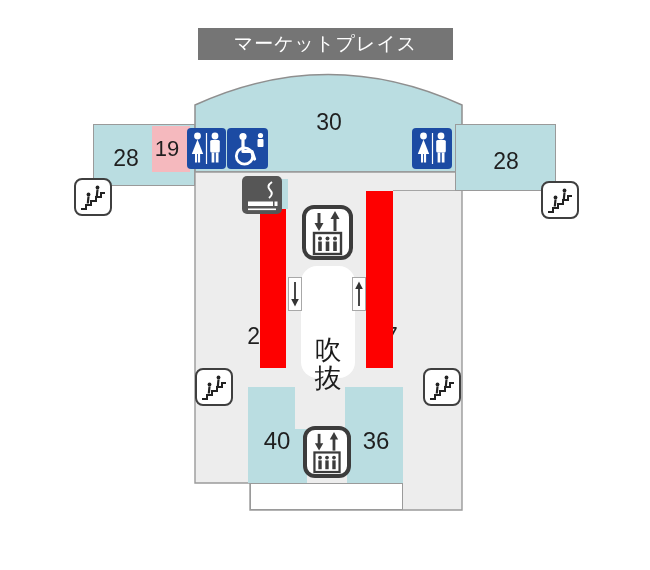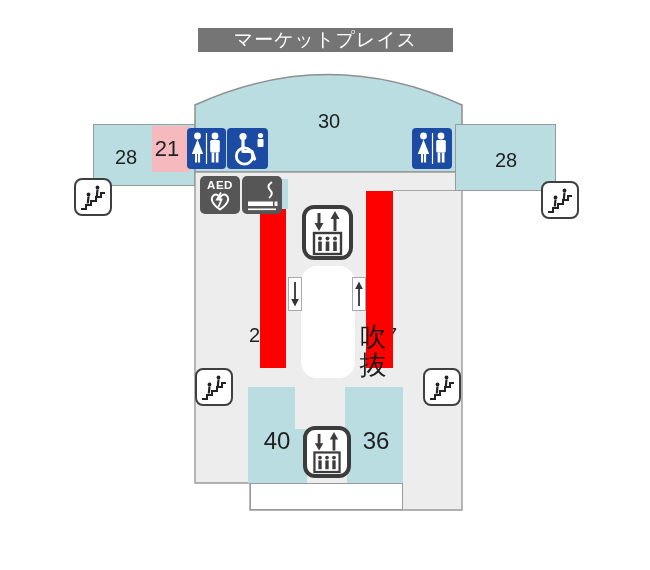--- a/index.html
+++ b/index.html
@@ -5,21 +5,21 @@
   html,body{margin:0;padding:0;background:#fff;}
   #canvas{position:relative;width:650px;height:570px;background:#ffffff;overflow:hidden;
           font-family:"Liberation Sans","DejaVu Sans",sans-serif;color:#1f1f1f;}
   .abs{position:absolute;}
   .banner{background:#757575;color:#fff;font-size:19px;letter-spacing:1px;
           display:flex;align-items:center;justify-content:center;}
   .zone-teal{background:#badde1;border:1px solid #9a9a9a;box-sizing:border-box;}
   .zone-teal-nb{background:#badde1;}
   .zone-pink{background:#f5b9be;}
   .floor-gray{background:#ededed;}
-  .num{font-size:20px;color:#1f1f1f;text-align:center;line-height:1;}
+  .num{font-size:23px;color:#1f1f1f;text-align:center;line-height:1;}
   .num-lg{font-size:24px;}
   .icon-blue{background:#1c4ba3;border-radius:4px;display:flex;align-items:center;justify-content:center;}
   .icon-dark{background:#565656;border-radius:5px;display:flex;flex-direction:column;align-items:center;justify-content:center;}
   .aed-text{color:#fff;font-size:11.5px;font-weight:bold;letter-spacing:.5px;line-height:1;margin-top:2px;}
   .redbar{background:#fe0000;z-index:2;}
   .elevator{background:#fff;border:4px solid #3c3c3c;border-radius:12px;box-sizing:border-box;
             display:flex;align-items:center;justify-content:center;z-index:4;}
   .escalator{background:#fff;border:2.5px solid #3f3f3f;border-radius:8px;box-sizing:border-box;
              display:flex;align-items:center;justify-content:center;z-index:6;}
   .strip{background:#fff;border:1px solid #a8a8a8;box-sizing:border-box;z-index:3;
@@ -27,40 +27,40 @@
   .atrium{background:#fff;border-radius:16px;z-index:2;}
   .atrium-label{width:30px;font-size:27px;line-height:1.04;text-align:center;
                 word-break:break-all;color:#1b1b1b;z-index:3;}
   svg{display:block;}
 </style>
 </head>
 <body>
 
 <div id="canvas">
 
-  <div class="abs banner" style="left:198px;top:28px;width:255px;height:24px;">
+  <div class="abs banner" style="left:198px;top:28px;width:255px;height:32px;">
     <span>マーケットプレイス</span>
   </div>
 
   <svg class="abs" style="left:194px;top:60px;" width="270" height="114" viewBox="0 0 270 114">
     <path d="M1,112 L1,45 Q134,-16 268,45 L268,112 Z" fill="#badde1" stroke="#8f8f8f" stroke-width="1.5"></path>
   </svg>
 
   <svg class="abs" style="left:194px;top:171px;" width="270" height="341" viewBox="0 0 270 341">
     <path d="M1,1 H268 V339 H56 V312 H1 Z" fill="#ededed" stroke="#9a9a9a" stroke-width="1.4"></path>
   </svg>
 
   <div class="abs" style="left:393px;top:190px;width:69px;border-top:1.5px solid #a5a5a5;"></div>
 
   <div class="abs zone-teal" style="left:93px;top:124px;width:102px;height:62px;"></div>
   <div class="abs zone-teal" style="left:455px;top:124px;width:101px;height:67px;"></div>
   <div class="abs zone-pink" style="left:152px;top:126px;width:38px;height:46px;"></div>
 
   <div class="abs num" style="left:110px;top:147px;width:32px;">28</div>
-  <div class="abs num" style="left:151px;top:138px;width:32px;font-size:22px;">21</div>
+  <div class="abs num" style="left:151px;top:138px;width:32px;font-size:22px;">19</div>
   <div class="abs num" style="left:309px;top:111px;width:40px;">30</div>
   <div class="abs num" style="left:490px;top:150px;width:32px;">28</div>
 
   <div class="abs num" style="left:236px;top:325px;width:24px;text-align:right;z-index:1;">2</div>
   <div class="abs num" style="left:383px;top:325px;width:17px;z-index:1;">7</div>
 
   <div class="abs redbar" style="left:260px;top:191px;width:26px;height:177px;"></div>
   <div class="abs redbar" style="left:366px;top:191px;width:27px;height:177px;"></div>
 
   <div class="abs zone-teal-nb" style="left:280px;top:179px;width:8px;height:30px;z-index:3;"></div>
@@ -100,27 +100,20 @@
         <rect x="11" y="26" width="2.1" height="8.5"></rect>
         <rect x="18.9" y="5" width="1.2" height="31"></rect>
         <circle cx="28" cy="8" r="3.4"></circle>
         <rect x="23.2" y="12" width="9.6" height="12.5" rx="1.5"></rect>
         <rect x="24.6" y="24.5" width="2.7" height="10"></rect>
         <rect x="28.8" y="24.5" width="2.7" height="10"></rect>
       </g>
     </svg>
   </div>
 
-  <div class="abs icon-dark" style="left:200px;top:176px;width:40px;height:38px;z-index:4;">
-    <div class="aed-text">AED</div>
-    <svg width="28" height="21" viewBox="0 0 28 21">
-      <path d="M14,18.5 C6,13 4,7.5 7.5,4.5 C10,2.5 13,4 14,7 C15,4 18,2.5 20.5,4.5 C24,7.5 22,13 14,18.5 Z" fill="none" stroke="#fff" stroke-width="2"></path>
-      <polyline points="15,1.5 11,8.5 15.5,8.5 12.5,16" fill="none" stroke="#fff" stroke-width="1.8"></polyline>
-    </svg>
-  </div>
 
   <div class="abs icon-dark" style="left:242px;top:176px;width:40px;height:38px;z-index:4;">
     <svg width="40" height="38" viewBox="0 0 40 38">
       <path d="M27,22 q5,-4 1,-8 q-4,-4 2,-8" fill="none" stroke="#fff" stroke-width="2"></path>
       <rect x="6" y="25.5" width="25" height="4.5" fill="#fff"></rect>
       <rect x="32.5" y="25.5" width="3" height="4.5" fill="#fff"></rect>
       <rect x="6" y="32.5" width="28" height="1.6" fill="#fff"></rect>
     </svg>
   </div>
 
@@ -136,21 +129,21 @@
           <rect x="12.2" y="32.5" width="3.6" height="9.5" stroke="none"></rect>
         <circle cx="21.5" cy="29.5" r="2" stroke="none"></circle>
           <rect x="19.7" y="32.5" width="3.6" height="9.5" stroke="none"></rect>
         <circle cx="29" cy="29.5" r="2" stroke="none"></circle>
           <rect x="27.2" y="32.5" width="3.6" height="9.5" stroke="none"></rect>
       </g>
     </svg>
   </div>
 
   <div class="abs atrium" style="left:301px;top:266px;width:54px;height:112px;"></div>
-  <div class="abs atrium-label" style="left:313px;top:323px;margin-left:45px;">吹抜</div>
+  <div class="abs atrium-label" style="left:313px;top:336px;">吹抜</div>
 
   <div class="abs strip" style="left:288px;top:277px;width:14px;height:34px;">
     <svg width="12" height="30" viewBox="0 0 12 30">
       <line x1="6" y1="3" x2="6" y2="21" stroke="#333" stroke-width="1.8"></line>
       <polygon points="2.2,20 9.8,20 6,27.5" fill="#333"></polygon>
     </svg>
   </div>
   <div class="abs strip" style="left:352px;top:277px;width:14px;height:34px;">
     <svg width="12" height="30" viewBox="0 0 12 30">
       <line x1="6" y1="27" x2="6" y2="9" stroke="#333" stroke-width="1.8"></line>

